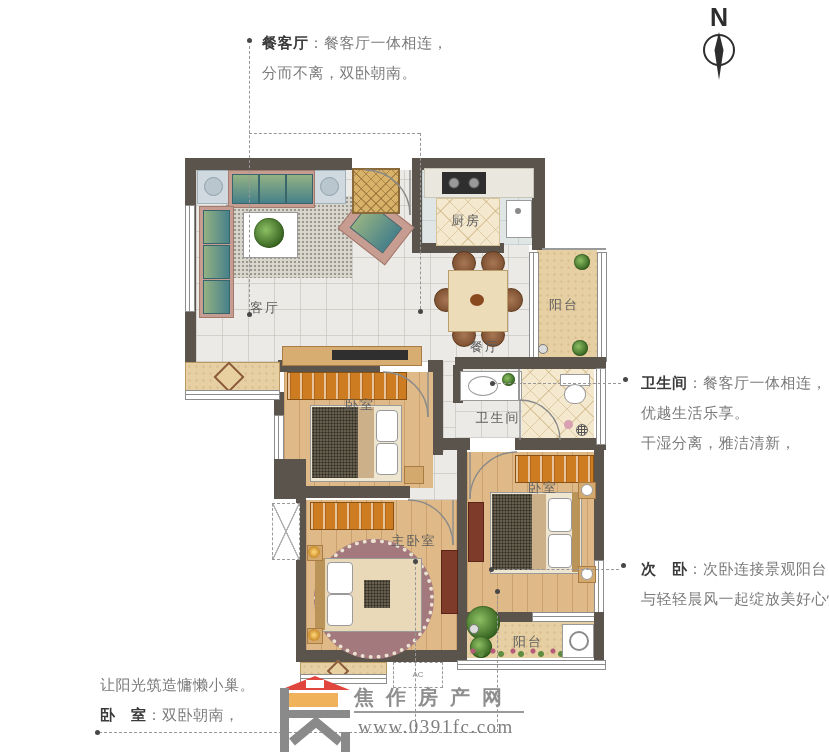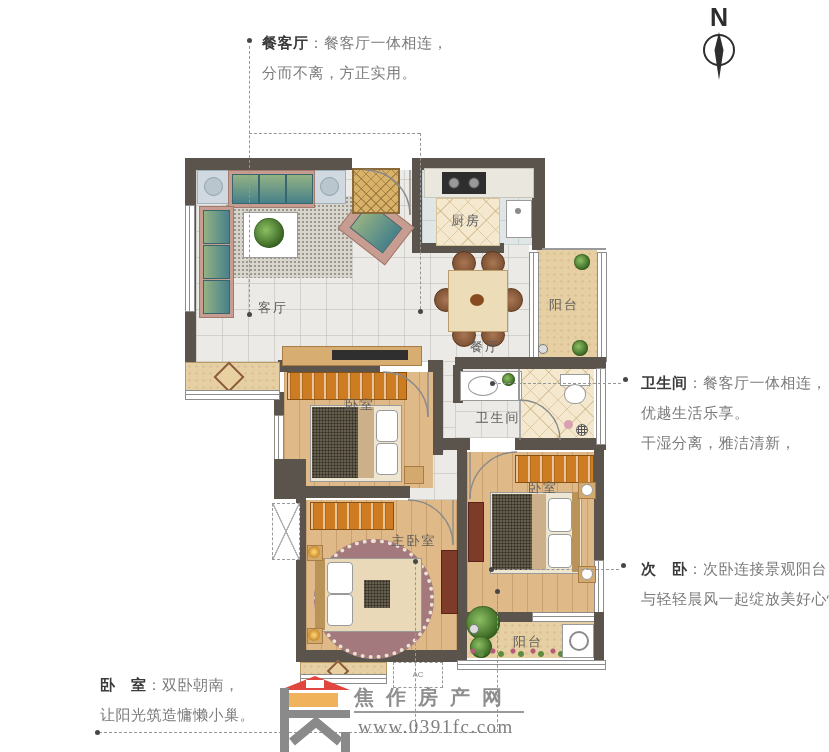--- a/index.html
+++ b/index.html
@@ -220,21 +220,21 @@
       <line x1="428" y1="372" x2="428" y2="417"></line>
       <path d="M 408 500 A 45 45 0 0 1 453 545"></path>
       <line x1="453" y1="500" x2="453" y2="545"></line>
       <path d="M 517 452 A 47 47 0 0 0 470 499"></path>
       <line x1="470" y1="452" x2="470" y2="499"></line>
       <path d="M 520 400 A 40 40 0 0 1 560 440"></path>
       <line x1="520" y1="440" x2="520" y2="400"></line>
     </g>
   </svg>
 
-  <div class="rlabel" style="left:273px;top:299px;">客厅</div>
+  <div class="rlabel" style="left:265px;top:299px;">客厅</div>
   <div class="rlabel" style="left:485px;top:338px;">餐厅</div>
   <div class="rlabel" style="left:466px;top:212px;">厨房</div>
   <div class="rlabel" style="left:564px;top:296px;">阳台</div>
   <div class="rlabel" style="left:498px;top:409px;">卫生间</div>
   <div class="rlabel" style="left:360px;top:396px;">卧室</div>
   <div class="rlabel" style="left:414px;top:532px;">主卧室</div>
   <div class="rlabel" style="left:543px;top:479px;">卧室</div>
   <div class="rlabel" style="left:528px;top:633px;">阳台</div>
 
   <div class="dot" style="left:247px;top:38px;"></div>
@@ -249,36 +249,36 @@
   <div class="dot" style="left:489px;top:567px;"></div>
   <div class="lh" style="left:99px;top:732px;width:398px;"></div>
   <div class="dot" style="left:95px;top:730px;"></div>
   <div class="lv" style="left:415px;top:562px;height:170px;"></div>
   <div class="dot" style="left:413px;top:559px;"></div>
   <div class="lv" style="left:497px;top:591px;height:141px;"></div>
   <div class="dot" style="left:495px;top:589px;"></div>
 
   <div class="ann" style="left:262px;top:28px;">
     <div><b>餐客厅</b><span>：</span><span>餐客厅一体相连，</span></div>
-    <div>分而不离，方正实用。</div>
+    <div>分而不离，双卧朝南。</div>
   </div>
   <div class="dot" style="left:623px;top:377px;"></div>
   <div class="ann" style="left:641px;top:368px;">
     <div><b>卫生间</b><span>：</span><span>餐客厅一体相连，</span></div>
     <div>优越生活乐享。</div>
     <div>干湿分离，雅洁清新，</div>
   </div>
   <div class="dot" style="left:621px;top:563px;"></div>
   <div class="ann" style="left:641px;top:554px;">
     <div><b>次　卧</b><span>：</span><span>次卧连接景观阳台，</span></div>
     <div>与轻轻晨风一起绽放美好心情。</div>
   </div>
   <div class="ann" style="left:100px;top:670px;">
+    <div>让阳光筑造慵懒小巢。</div>
     <div><b>卧　室</b><span>：</span><span>双卧朝南，</span></div>
-    <div>让阳光筑造慵懒小巢。</div>
   </div>
 
   <svg width="50" height="88" style="position:absolute;left:694px;top:2px;">
     <text x="25" y="24" text-anchor="middle" font-size="25" font-weight="bold" fill="#2e2e2e" font-family="Liberation Sans, sans-serif">N</text>
     <circle cx="25" cy="48" r="15" fill="#ffffff" stroke="#2e2e2e" stroke-width="2"></circle>
     <polygon points="25,30 29.5,48 25,78 20.5,48" fill="#2e2e2e"></polygon>
   </svg>
 
   <svg width="72" height="76" style="position:absolute;left:280px;top:676px;">
     <polygon points="0,14 35,0 70,14" fill="#e0463d"></polygon>

